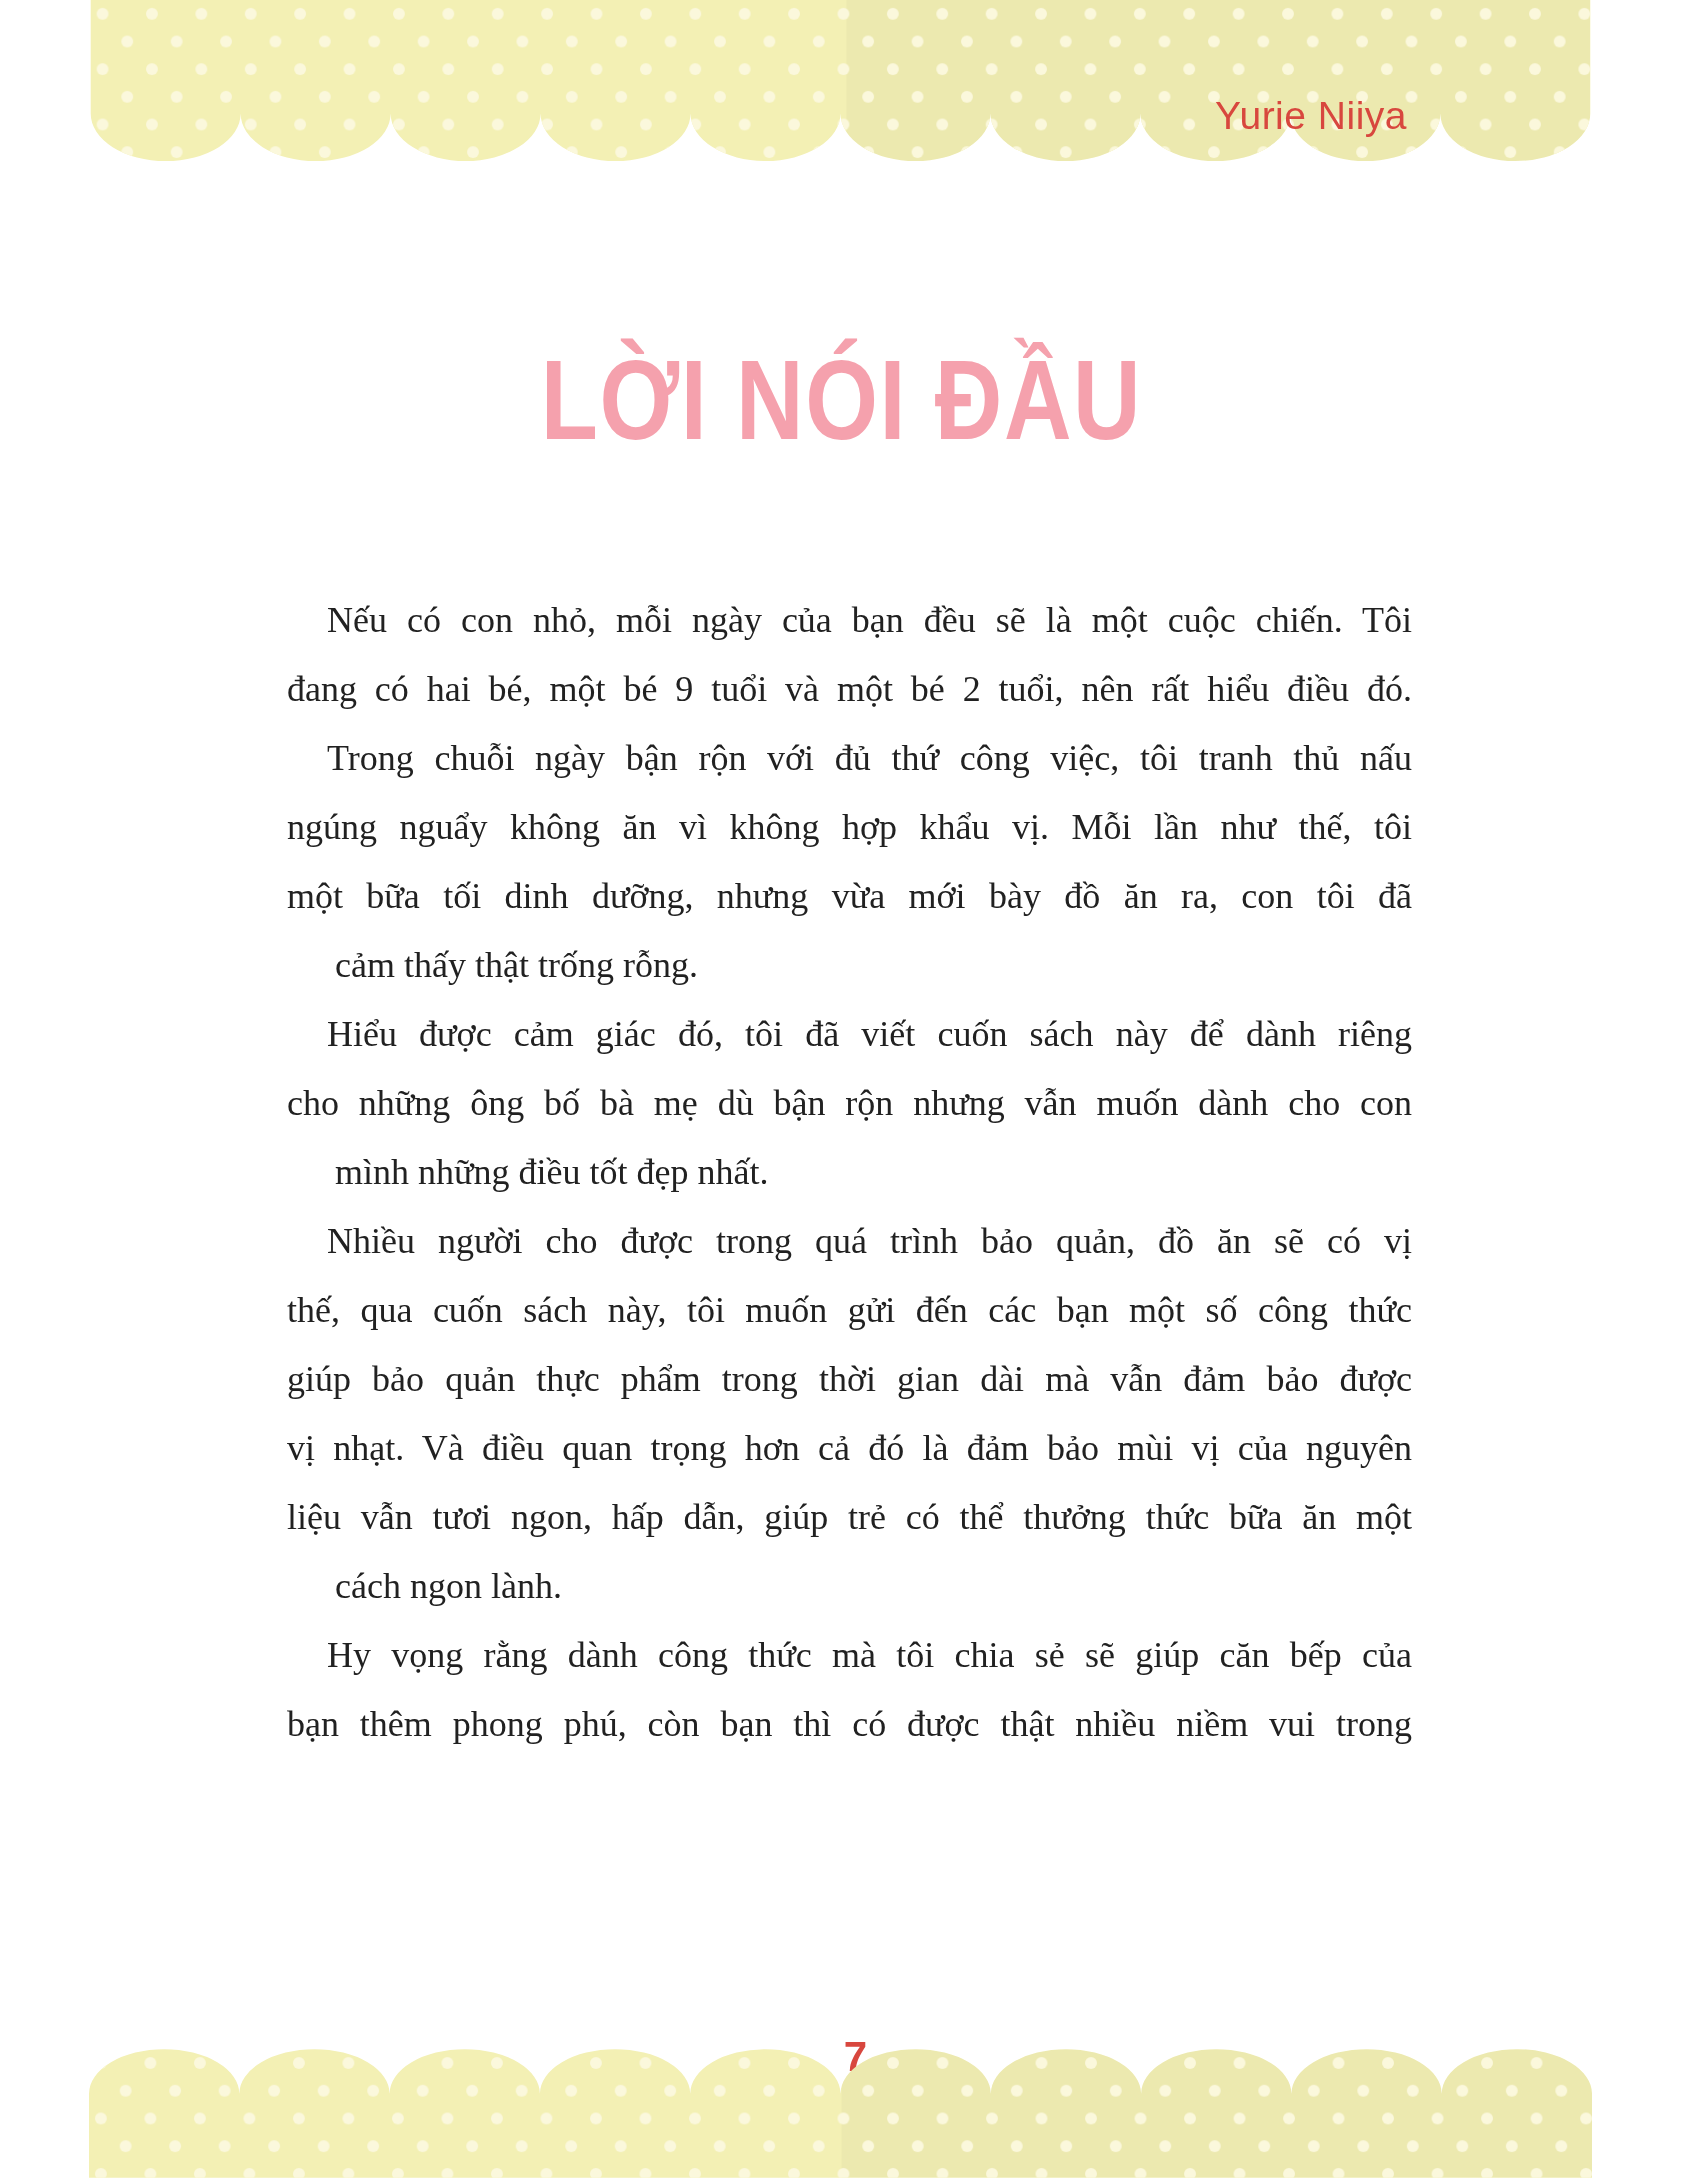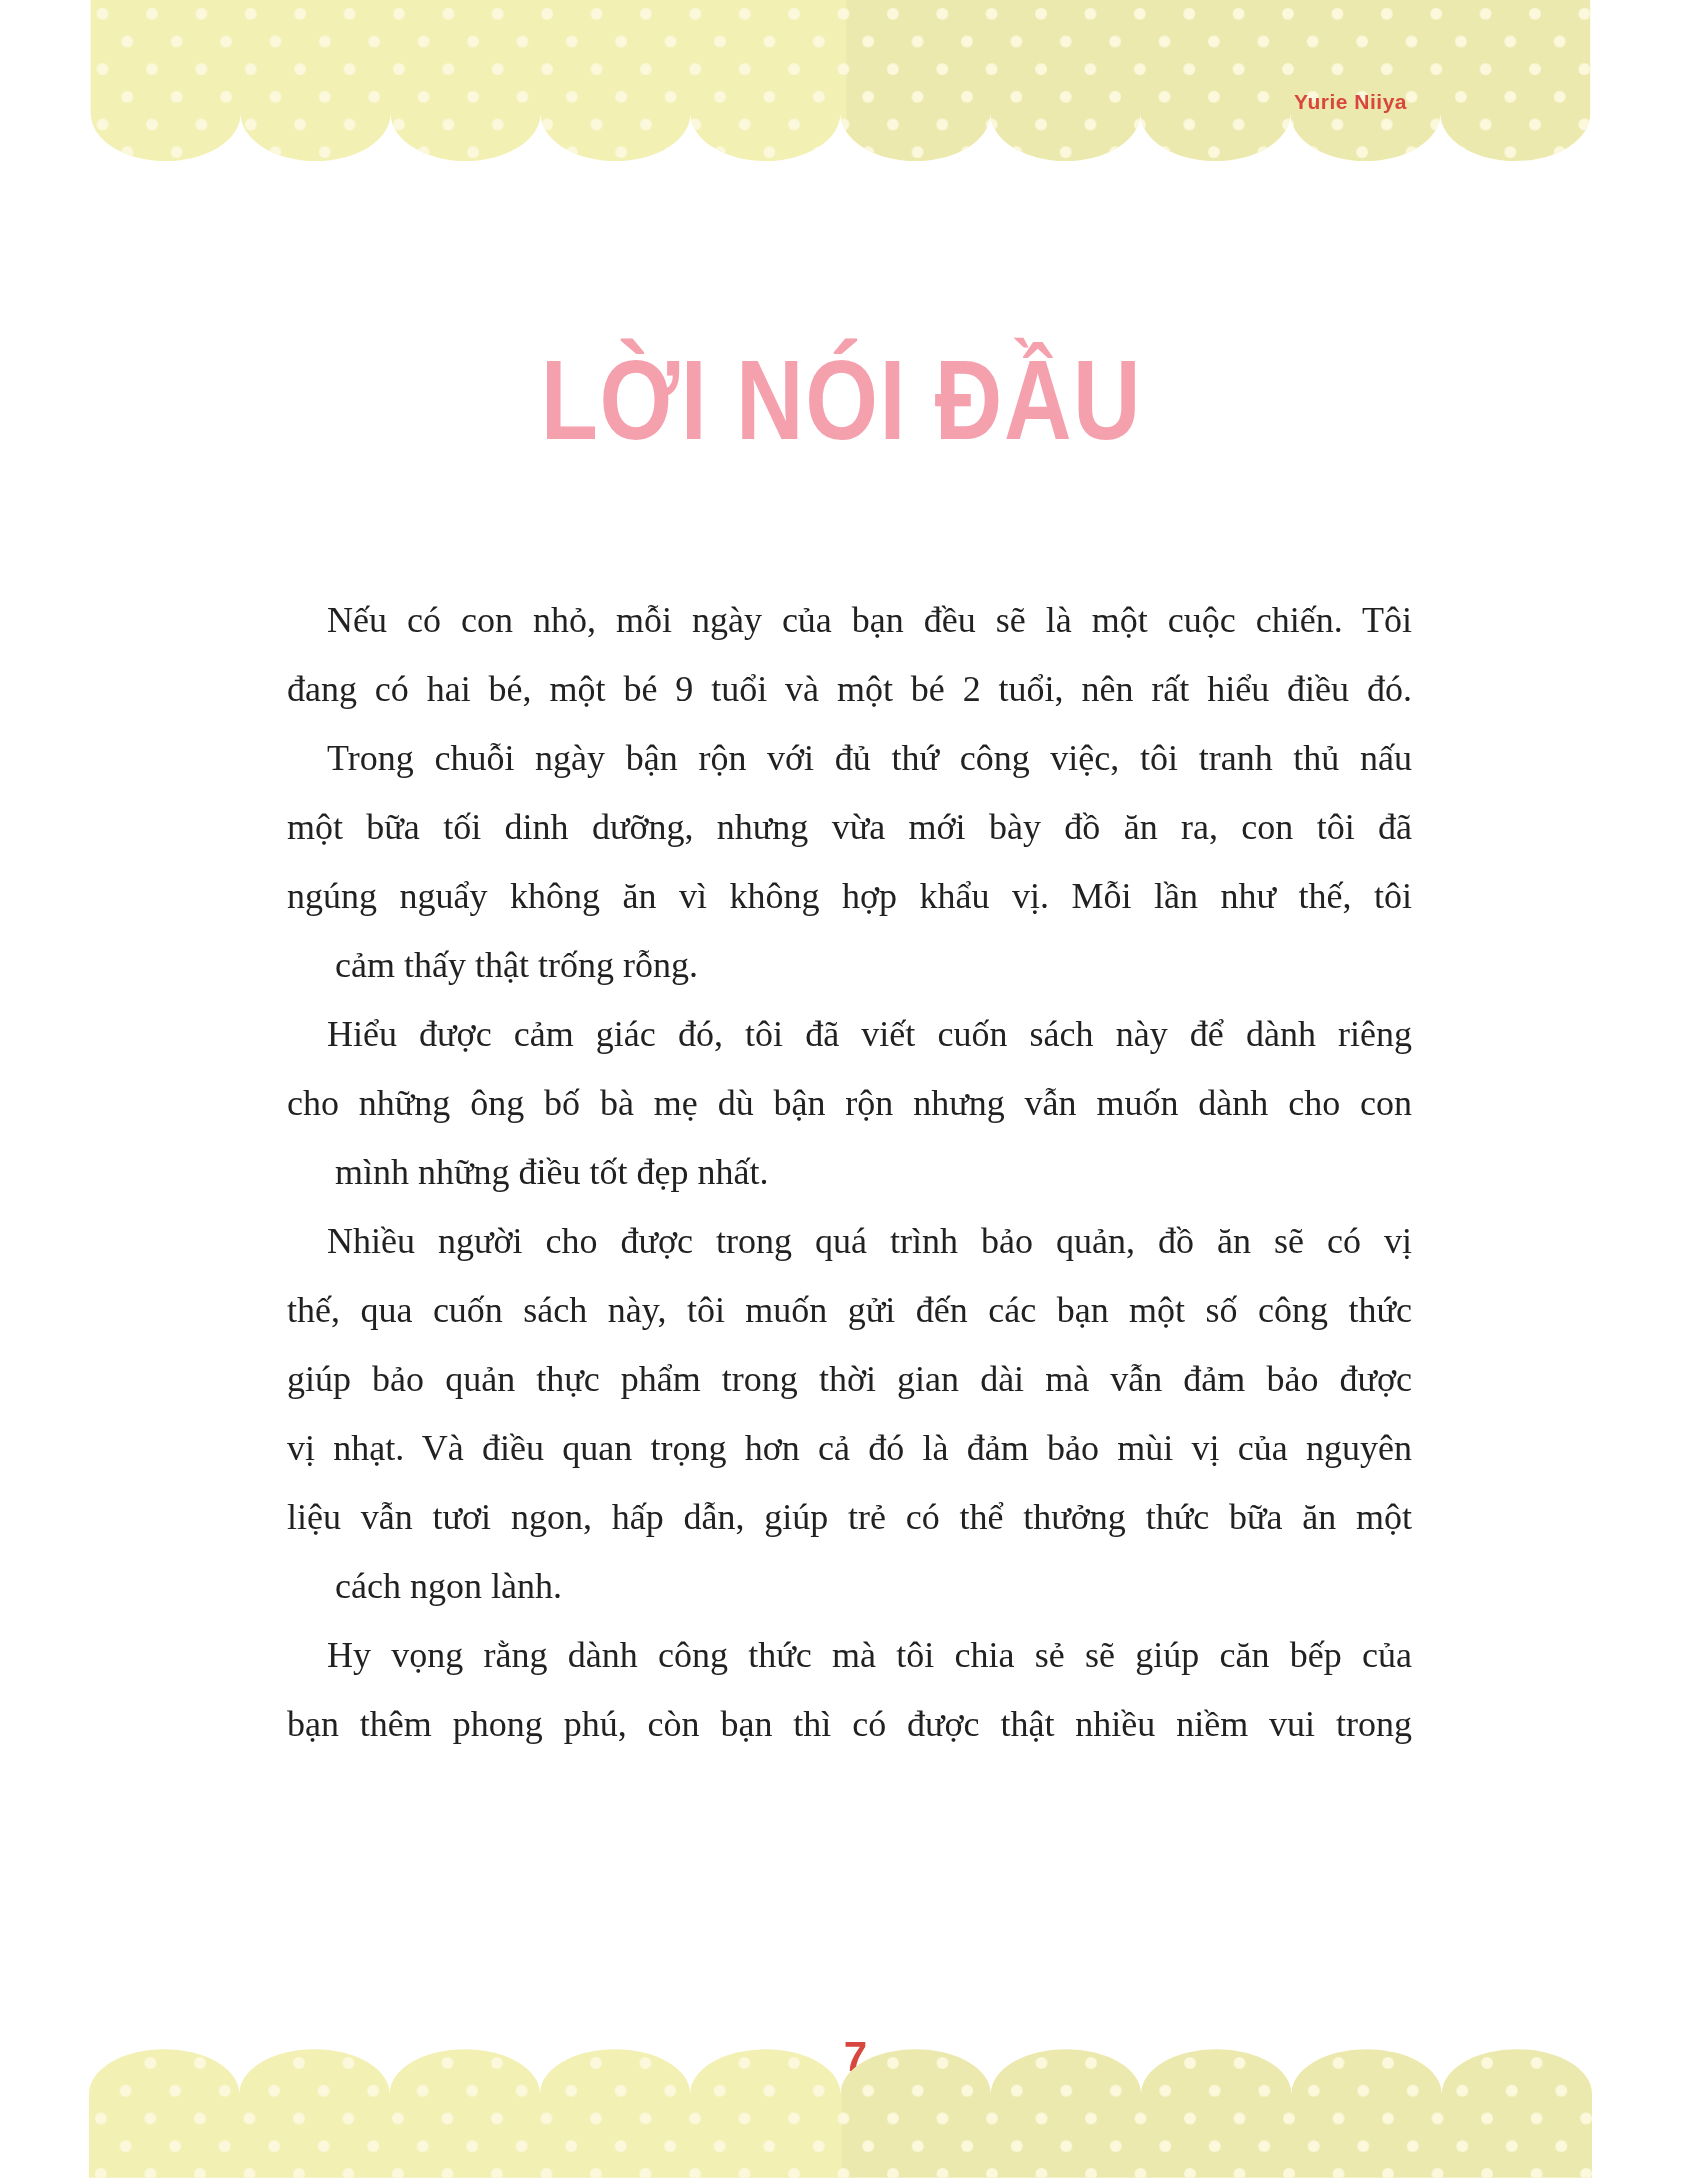--- a/index.html
+++ b/index.html
@@ -23,24 +23,24 @@
   .band{position:absolute;display:block;}
   .band-shape{fill:var(--banner-yellow);}
   .band-dot{fill:var(--banner-dot);}
   .band-seam{fill:#000;opacity:0.028;}
   #top-band{left:89px;top:0;}
   #bottom-band{left:89px;top:2049px;}
 
   
   .author{
     position:absolute;
-    top:85px;right:276px;
+    top:99px;right:276px;
     font-family:"Liberation Sans", sans-serif;
-    font-weight:700;
-    font-size:21px;line-height:33px;
+    font-weight:400;
+    font-size:39px;line-height:33px;
     color:var(--accent-red);
     letter-spacing:0.5px;
   }
   
   .title{
     position:absolute;
     left:0;right:0;top:343px;
     text-align:center;
     font-family:"Liberation Sans", sans-serif;
     font-weight:700;
@@ -103,22 +103,22 @@
 
   <h1 class="title" style="margin:0;">LỜI NÓI ĐẦU</h1>
 
   <div class="body-text">
       <div class="para">
         <div class="line first">Nếu có con nhỏ, mỗi ngày của bạn đều sẽ là một cuộc chiến. Tôi</div>
         <div class="line">đang có hai bé, một bé 9 tuổi và một bé 2 tuổi, nên rất hiểu điều đó.</div>
       </div>
       <div class="para">
         <div class="line first">Trong chuỗi ngày bận rộn với đủ thứ công việc, tôi tranh thủ nấu</div>
+        <div class="line">ngúng nguẩy không ăn vì không hợp khẩu vị. Mỗi lần như thế, tôi</div>
         <div class="line">một bữa tối dinh dưỡng, nhưng vừa mới bày đồ ăn ra, con tôi đã</div>
-        <div class="line">ngúng nguẩy không ăn vì không hợp khẩu vị. Mỗi lần như thế, tôi</div>
         <div class="line end">cảm thấy thật trống rỗng.</div>
       </div>
       <div class="para">
         <div class="line first">Hiểu được cảm giác đó, tôi đã viết cuốn sách này để dành riêng</div>
         <div class="line">cho những ông bố bà mẹ dù bận rộn nhưng vẫn muốn dành cho con</div>
         <div class="line end">mình những điều tốt đẹp nhất.</div>
       </div>
       <div class="para">
         <div class="line first">Nhiều người cho được trong quá trình bảo quản, đồ ăn sẽ có vị</div>
         <div class="line">thế, qua cuốn sách này, tôi muốn gửi đến các bạn một số công thức</div>

